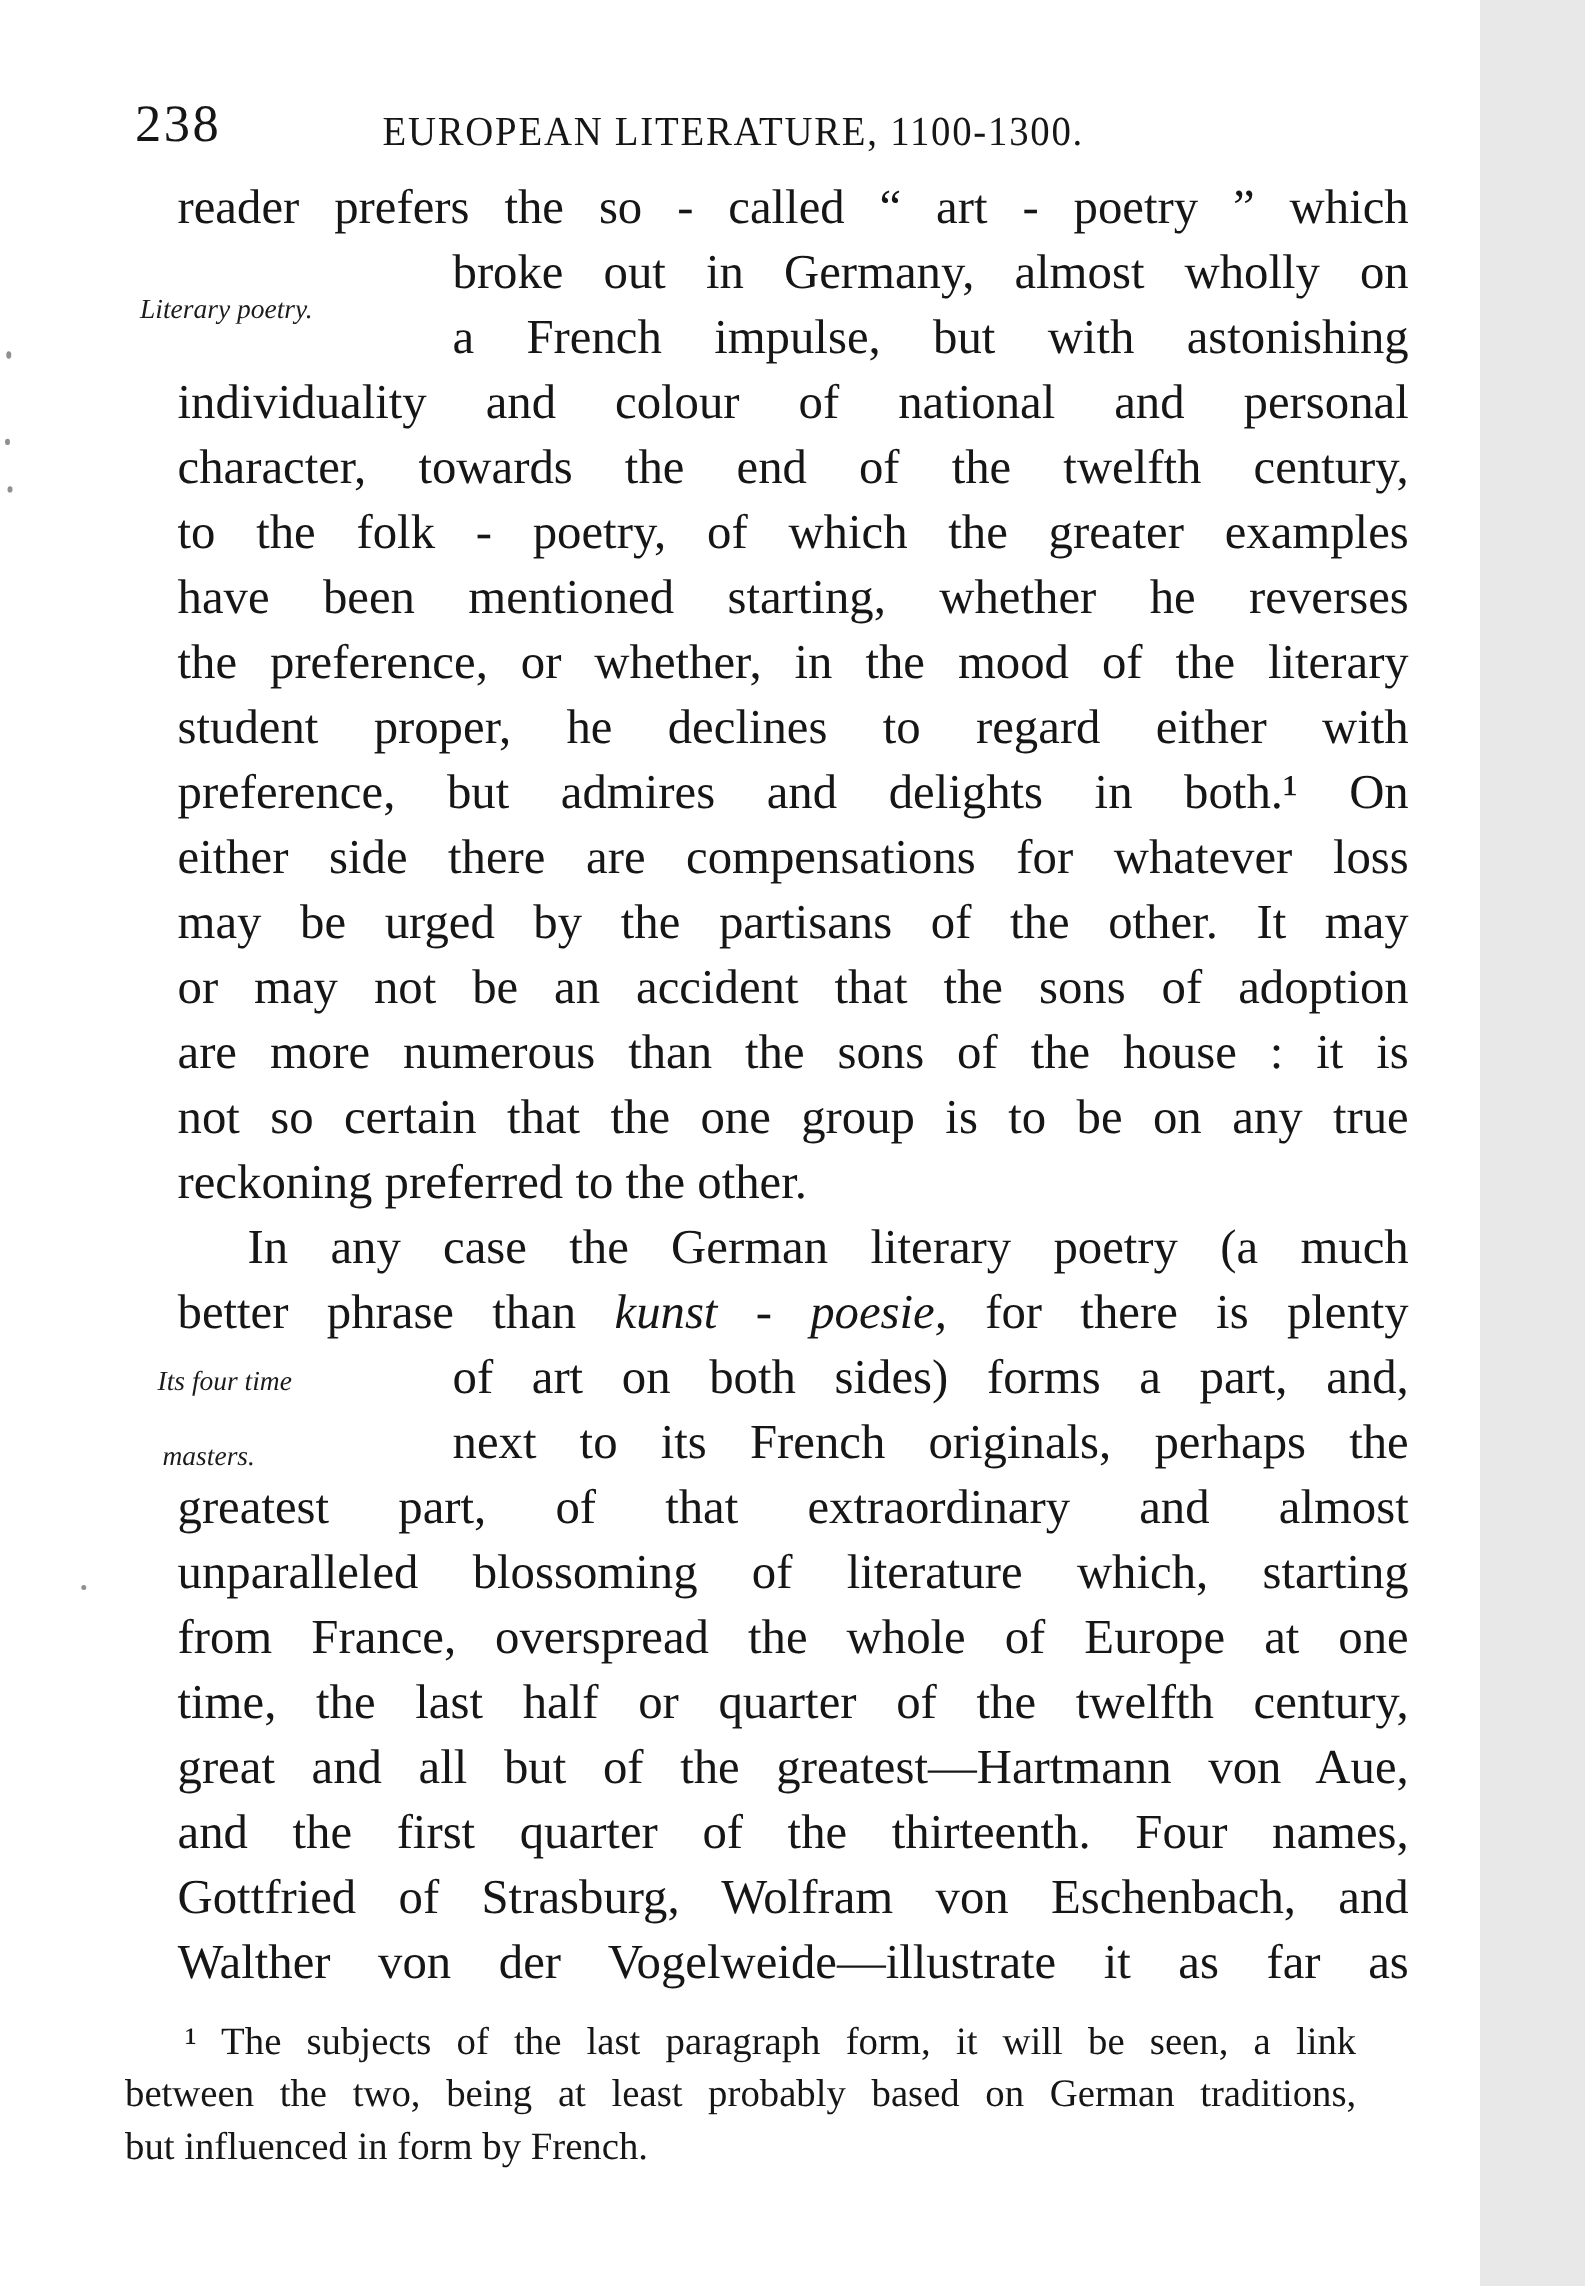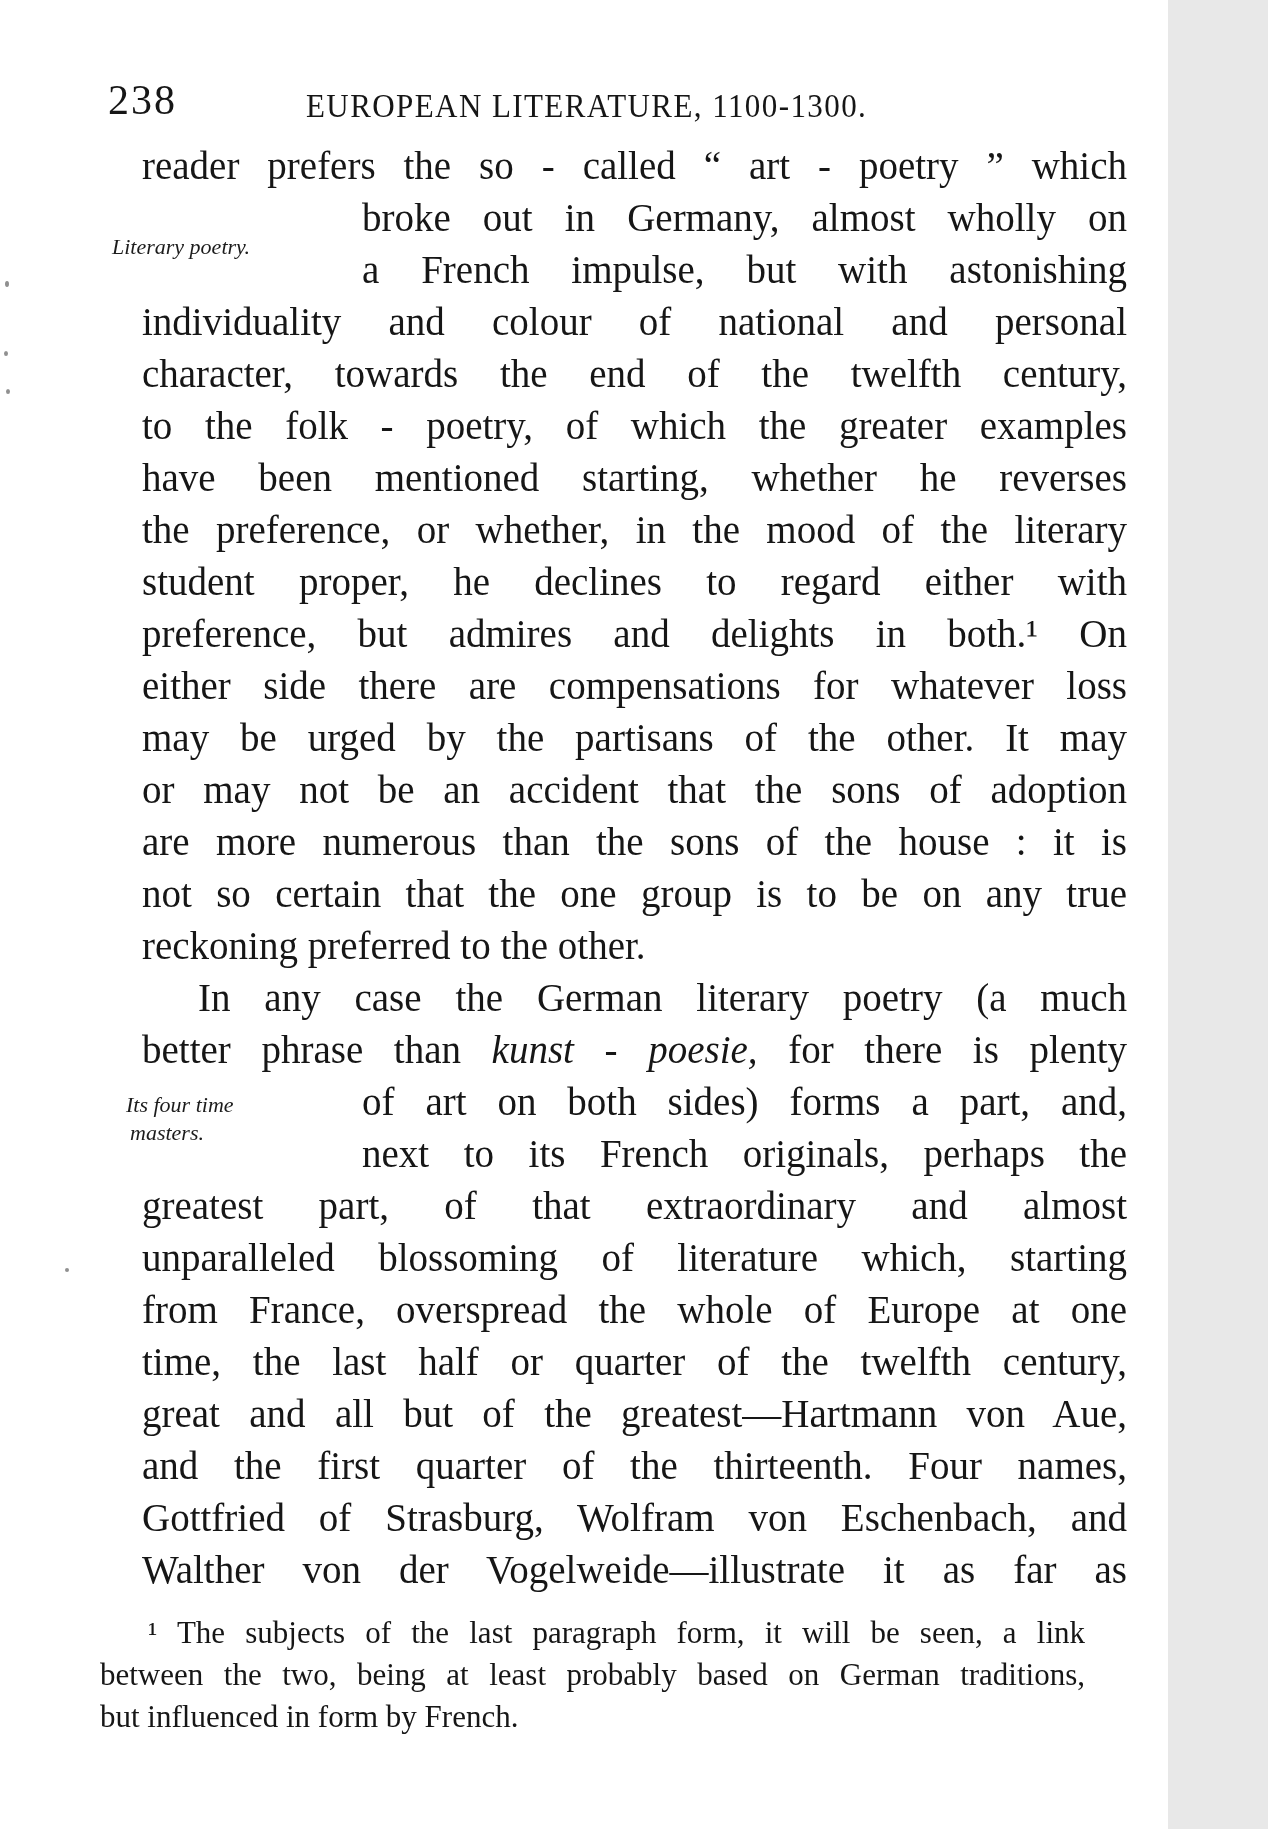--- a/index.html
+++ b/index.html
@@ -1,37 +1,37 @@
 <!DOCTYPE html>
 <html><head>
 <meta charset="utf-8">
 <style>
   html,body{margin:0;padding:0;background:#e8e8e8;}
   .page{
     position:relative;width:1168px;height:1829px;background:#ffffff;
-    font-family:"Liberation Serif", serif;color:#161616;overflow:hidden;
+    font-family:"Liberation Serif", serif;color:#161616;overflow:hidden;padding-left:16px;
   }
   .pagenum{position:absolute;left:108px;top:76px;font-size:42px;line-height:48px;letter-spacing:2px;}
   .running-head{
     position:absolute;left:306px;top:86px;font-size:33px;line-height:40px;
     letter-spacing:1.5px;transform:scaleX(0.94);transform-origin:left top;white-space:nowrap;
   }
   .textblock{position:absolute;left:100px;top:140px;width:985px;margin-left:42px;}
   .ln{
     font-size:39px;line-height:52px;height:52px;overflow:hidden;
     text-align:justify;text-align-last:justify;
   }
   .ln.flush{text-align:left;text-align-last:left;}
   .ln.inset{padding-left:220px;}
   .ln.pindent{padding-left:56px;}
   .it{font-style:italic;}
   .note{position:absolute;font-style:italic;font-size:22px;line-height:30px;color:#1c1c1c;white-space:nowrap;}
   #note1{left:112px;top:232px;}
   #note2a{left:126px;top:1090px;}
-  #note2b{left:130px;top:1118px;}
+  #note2b{left:130px;top:1150px;}
   .footnote{position:absolute;left:100px;top:1612px;width:985px;}
   .fn-ln{
     font-size:31px;line-height:42px;height:42px;overflow:hidden;
     text-align:justify;text-align-last:justify;
   }
   .fn-ln.flush{text-align:right;text-align-last:left;}
   .fn-ln.pindent{padding-left:48px;}
   .speck{position:absolute;background:#909090;border-radius:50%;}
 </style>
 </head>

